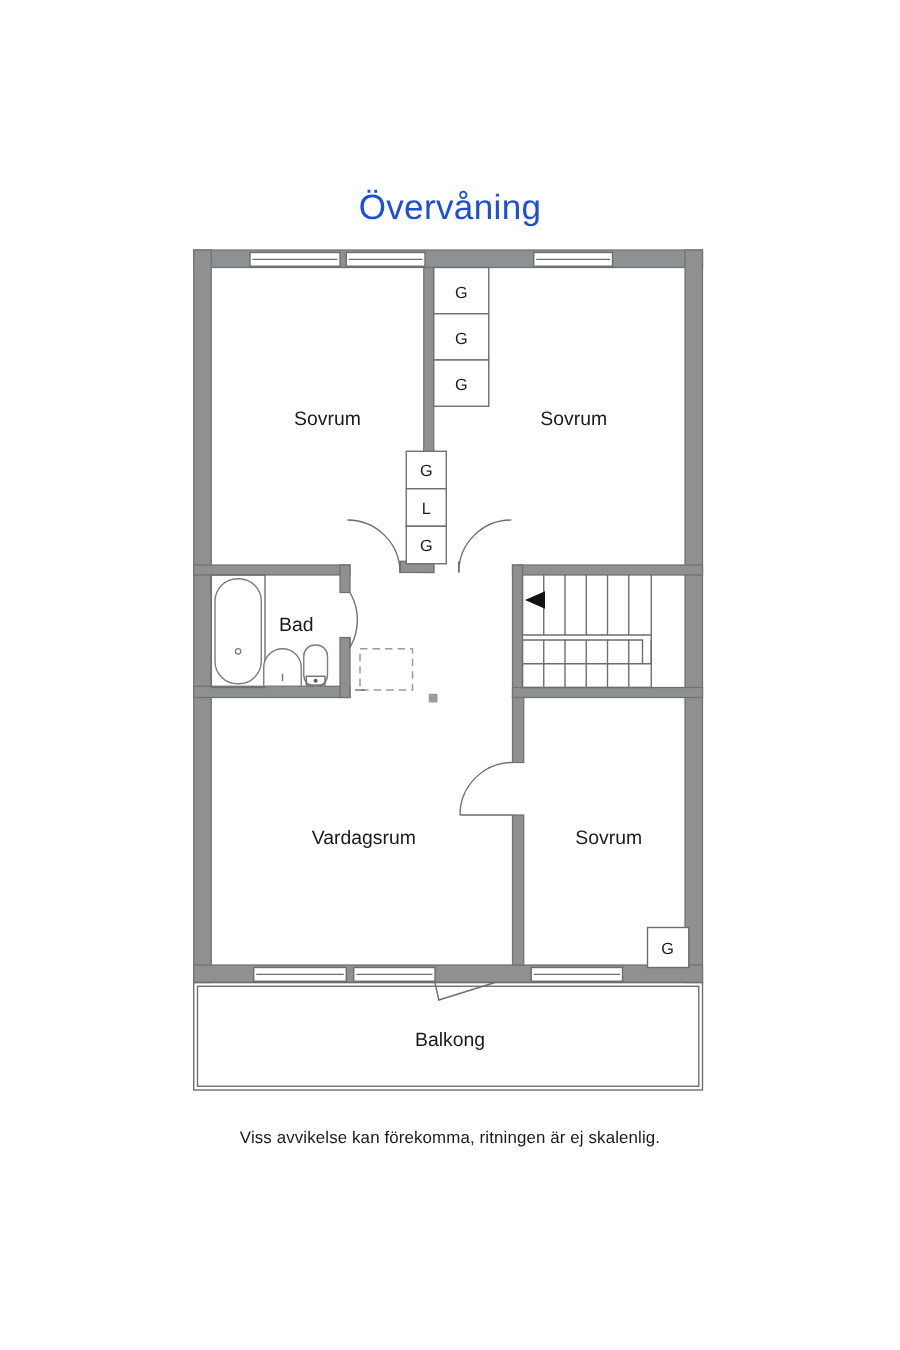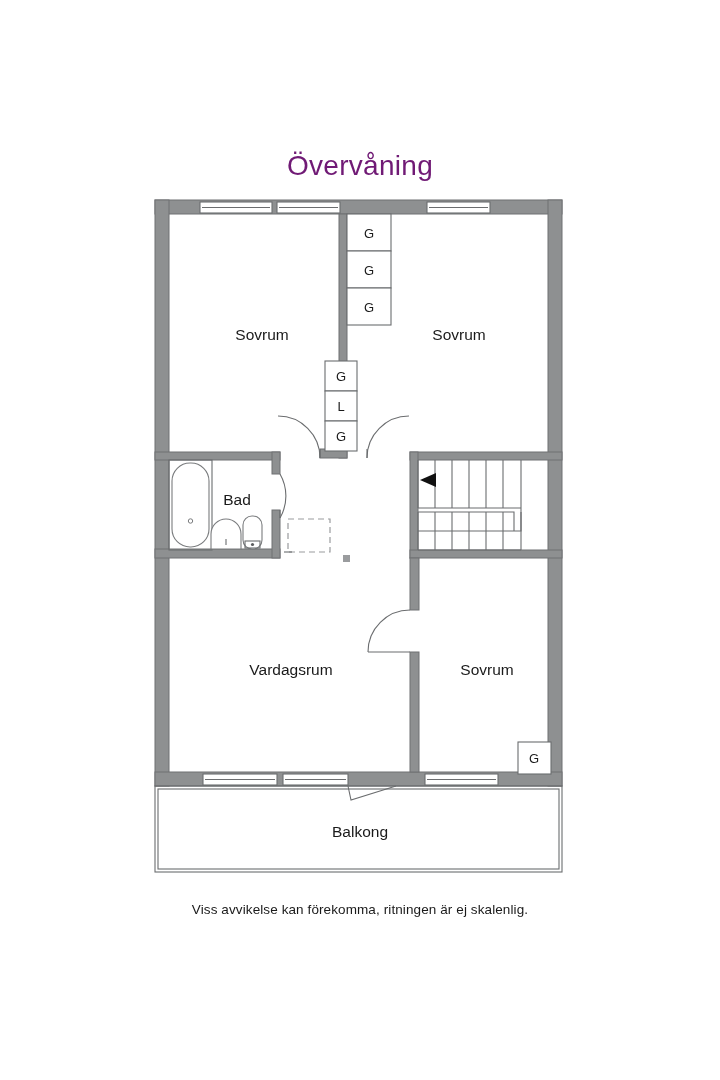--- a/index.html
+++ b/index.html
@@ -24,21 +24,21 @@
   }
   #plan-title {
     position: absolute;
     left: 0;
     top: 150px;
     width: 720px;
     text-align: center;
     font-size: 28px;
     font-weight: 400;
     letter-spacing: 0.3px;
-    color: #701a75;
+    color: #1d4ed8;
   }
   #plan-svg {
     position: absolute;
     left: 0;
     top: 0;
   }
   #plan-caption {
     position: absolute;
     left: 0;
     top: 902px;

